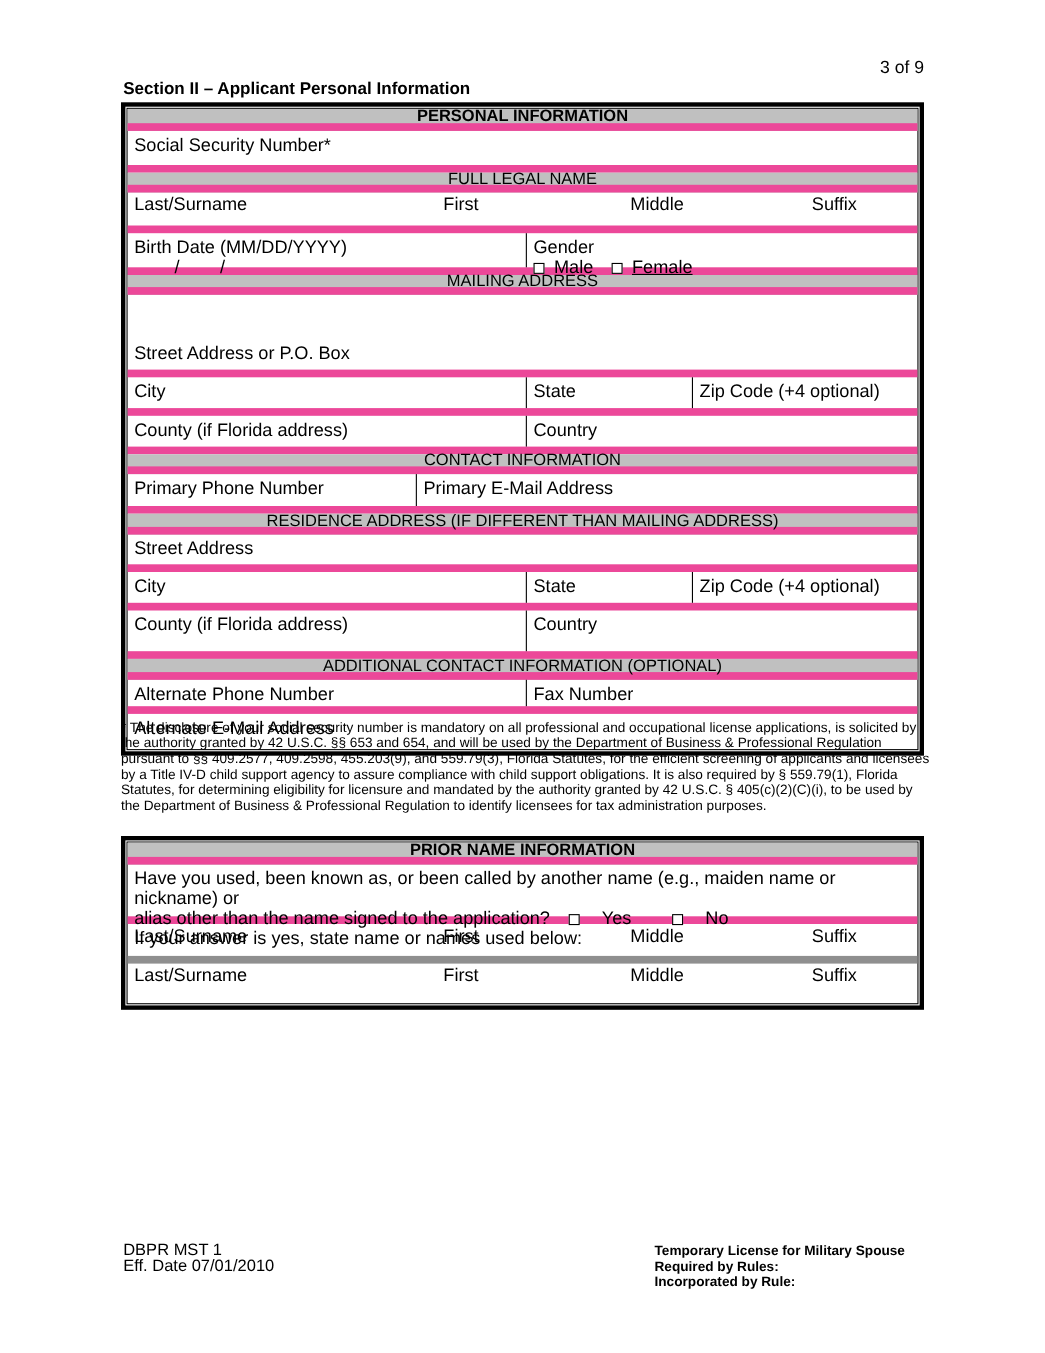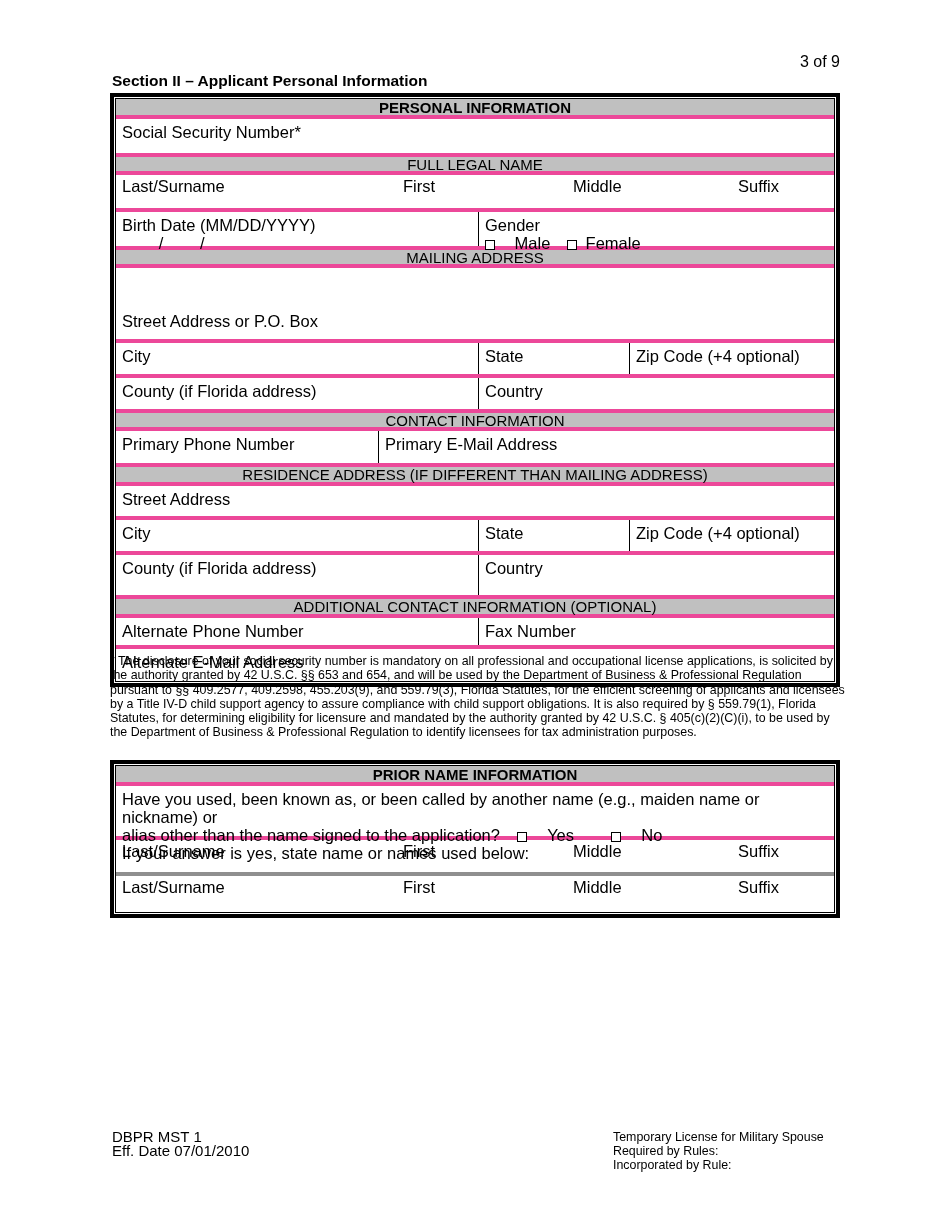--- a/index.html
+++ b/index.html
@@ -6,21 +6,21 @@
   html,body { background:#ffffff; }
   body {
     width:950px; height:1230px; position:relative;
     font-family:"Liberation Sans", sans-serif; color:#000;
   }
   .page-num { position:absolute; top:53px; left:110px; width:730px; text-align:right; font-size:16px; }
   .section-title { position:absolute; top:72px; left:112px; font-size:15.5px; font-weight:bold; }
 
   .form-table { position:absolute; left:110px; width:730px; border:4px solid #000; padding:1px; background:#fff; }
   .inner { border:1px solid #000; }
-  .row { position:relative; display:flex; border-bottom:4px solid #ec4899; align-items:stretch; }
+  .row { position:relative; display:flex; border-bottom:7px solid #ec4899; align-items:stretch; }
   .row:last-child { border-bottom:none; }
   .bar { background:#c0c0c0; justify-content:center; align-items:center; text-align:center; font-size:15px; }
   .bold { font-weight:bold; }
   .cell { padding:4px 6px; font-size:16.5px; line-height:18px; position:relative; }
   .cell + .cell { border-left:1px solid #000; }
   .grow { flex:1 1 auto; }
   .w362 { width:362px; flex:0 0 362px; }
   .w151 { width:151px; flex:0 0 151px; }
   .w262 { width:262px; flex:0 0 262px; }
   .namecell { flex:1 1 auto; }
@@ -31,21 +31,21 @@
     display:inline-block; width:10px; height:10px;
     border:1.5px solid #000; background:#fff; vertical-align:-1px;
   }
   .sep-gray { border-bottom-color:#8f8f8f; }
   .disclosure {
     position:absolute; left:110px; top:654px; width:738px;
     font-size:12.4px; line-height:14.3px;
   }
   .question { line-height:18px; }
   .footer-left  { position:absolute; left:112px; top:1130px; font-size:15px; line-height:14px; }
-  .footer-right { position:absolute; left:613px; top:1130px; font-size:12.4px; line-height:14px; }
+  .footer-right { position:absolute; left:595px; top:1130px; font-size:12.4px; line-height:14px;font-weight:bold; }
 </style>
 </head>
 <body>
 
 <div class="page-num">3 of 9</div>
 <div class="section-title">Section II – Applicant Personal Information</div>
 
 <div class="form-table" style="top:93px;">
   <div class="inner">
     <div class="row bar bold" style="height:20px;">PERSONAL INFORMATION</div>
@@ -69,21 +69,21 @@
 
     <div class="row" style="height:38px;">
       <div class="cell w362">
         <div>Birth Date (MM/DD/YYYY)</div>
         <div class="pre">        /        /</div>
       </div>
       <div class="cell grow">
         <div>Gender</div>
         <div>
           <span class="cb"></span>
-          <span style="margin-left:15px;">Male</span>
+          <span style="margin-left:4px;">Male</span>
           <span class="cb" style="margin-left:12px;"></span>
           <span style="margin-left:4px;text-decoration:underline;">Female</span>
         </div>
       </div>
     </div>
 
     <div class="row bar" style="height:18px;">MAILING ADDRESS</div>
 
     <div class="row" style="height:35px;margin-top:40px;">
       <div class="cell grow">

